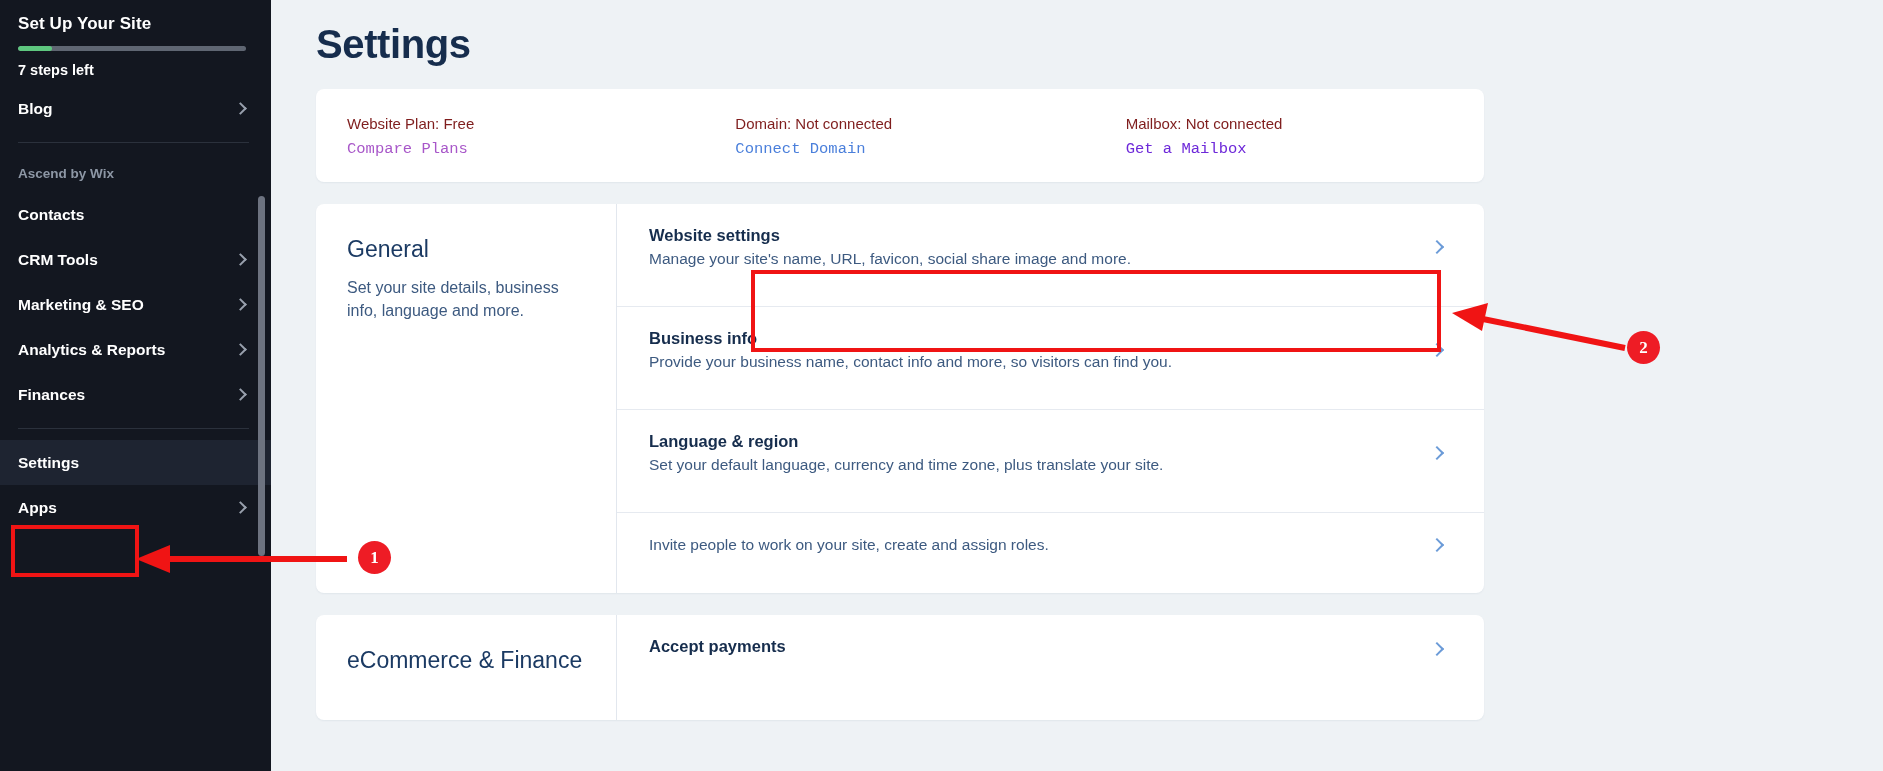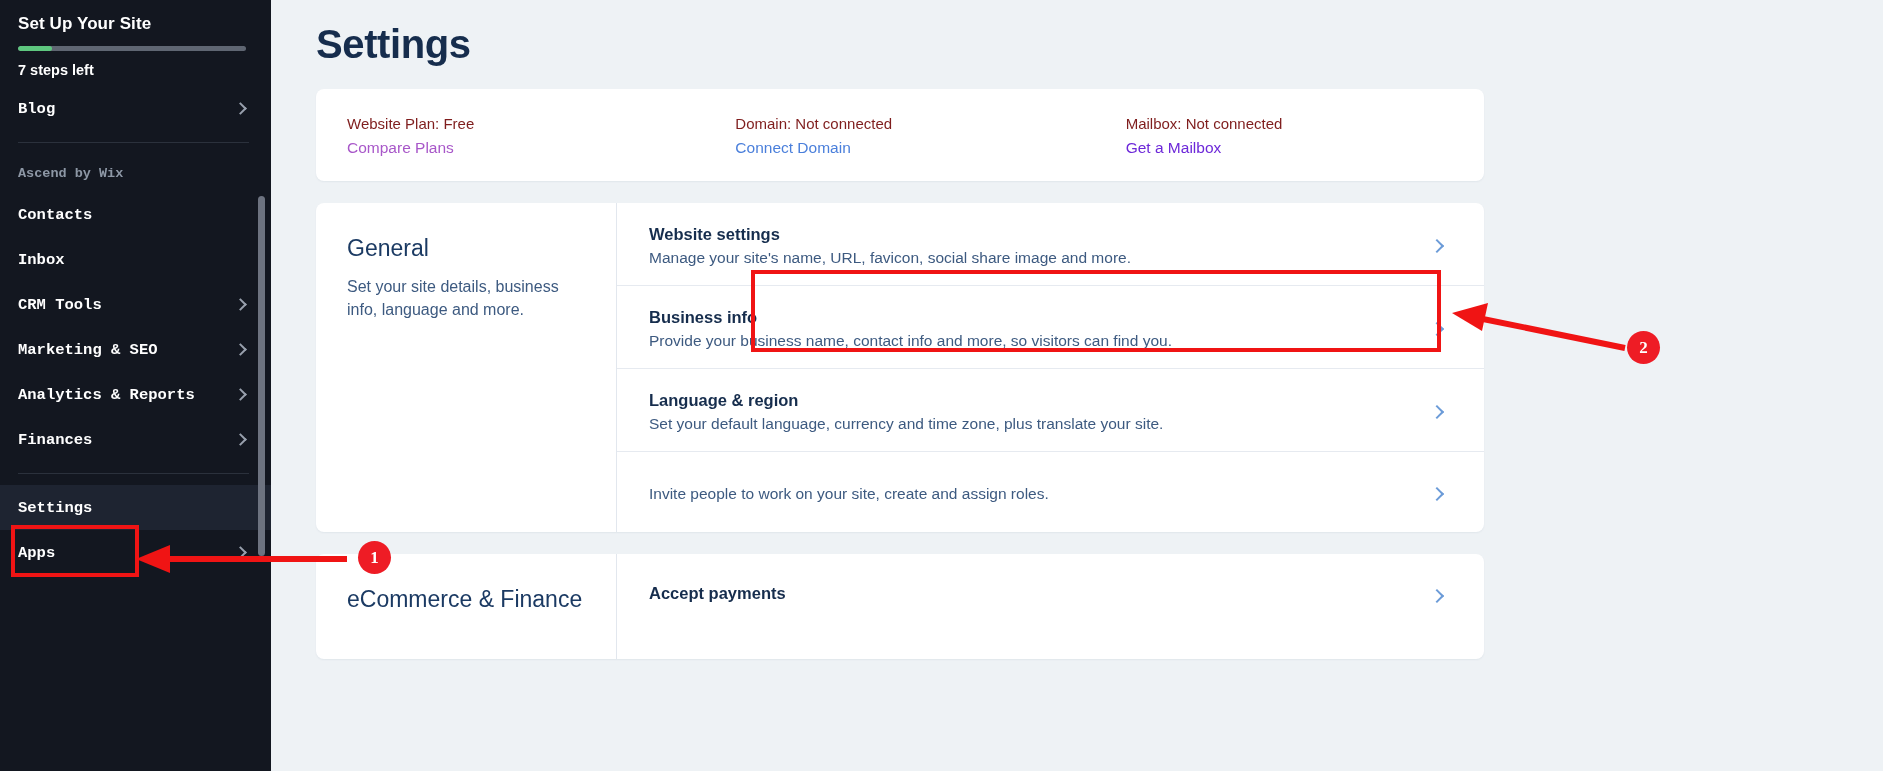--- a/index.html
+++ b/index.html
@@ -37,21 +37,20 @@
   }
   .steps-left { margin-top: 11px; font-size: 14.5px; font-weight: 700; color: #ffffff; }
 
   .nav { margin-top: 8px; }
   .nav-item {
     height: 45px;
     display: flex; align-items: center; justify-content: space-between;
     padding: 0 22px 0 18px;
     font-size: 15.5px; font-weight: 700; color: #ffffff;
     cursor: pointer;
-    font-family: Liberation Mono, monospace;
   }
   .nav-item.muted { color: #8d97a5; font-size: 13.5px; font-weight: 700; height: 38px; }
   .nav-item.active { background: #1e2431; }
   .chev {
     width: 9px; height: 9px;
     border-right: 2px solid #98a0ad; border-top: 2px solid #98a0ad;
     transform: rotate(45deg);
     margin-right: 4px;
   }
   .divider { height: 1px; background: #2b313c; margin: 11px 22px 11px 18px; }
@@ -89,35 +88,35 @@
     box-shadow: 0 1px 2px rgba(22,45,77,.06);
   }
 
   
   .status-card { display: flex; padding: 26px 0 24px 0; }
   .status-col { flex: 1 1 0; padding-left: 31px; }
   .status-col:nth-child(2) { padding-left: 30px; }
   .status-col:nth-child(3) { padding-left: 32px; }
   .status-label { font-size: 15px; color: #7f1d1d; margin-bottom: 7px; }
   .status-link {
-    font-size: 15.5px; color: #4a7fdb; cursor: pointer; text-decoration: none; display: inline-block;
+    font-size: 15.5px; color: #4a7fdb; cursor: pointer; text-decoration: none; display: inline-block; font-family: Liberation Mono, monospace;
   }
   .status-link.purple { color: #a857c9; }
 
   
   .section-card { display: flex; }
   .section-left { width: 300px; flex: 0 0 300px; padding: 32px 30px 32px 31px; }
   .section-heading { font-size: 23px; color: #1b3a63; font-weight: 400; margin: 0 0 14px 0; }
   .section-desc { font-size: 16px; color: #3d5a80; line-height: 1.42; margin: 0; }
   .section-rows { flex: 1 1 auto; border-left: 1px solid #e2e7ee; }
 
   .row {
     position: relative;
     display: flex; align-items: center;
-    padding: 22px 32px 18px 32px;
+    padding: 22px 32px 38px 32px;
     border-bottom: 1px solid #e6eaf0;
     cursor: pointer; min-height: 80px;
   }
   .row:last-child { border-bottom: none; }
   .row-text { flex: 1 1 auto; }
   .row-title { font-size: 16.5px; font-weight: 700; color: #162d4d; margin-bottom: 5px; }
   .row-desc { font-size: 15.5px; color: #3d5a80; }
   .row-chev {
     width: 10px; height: 10px;
     border-right: 2px solid #6b9bd8; border-top: 2px solid #6b9bd8;
@@ -159,23 +158,20 @@
       <div class="divider"></div>
 
       <div class="nav-item muted">
         <span>Ascend by Wix</span>
       </div>
 
       <div class="nav-item">
         <span>Contacts</span>
       </div>
       <div class="nav-item">
-        <span>Inbox</span>
-      </div>
-      <div class="nav-item">
         <span>CRM Tools</span>
         <span class="chev"></span>
       </div>
       <div class="nav-item">
         <span>Marketing &amp; SEO</span>
         <span class="chev"></span>
       </div>
       <div class="nav-item">
         <span>Analytics &amp; Reports</span>
         <span class="chev"></span>

